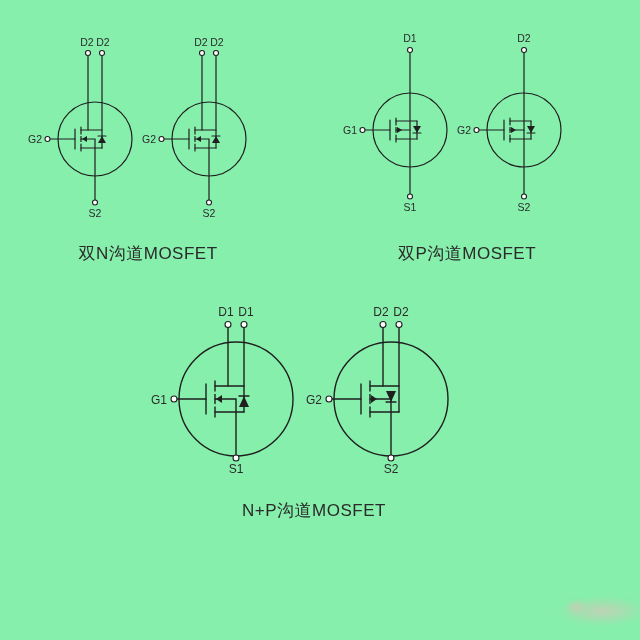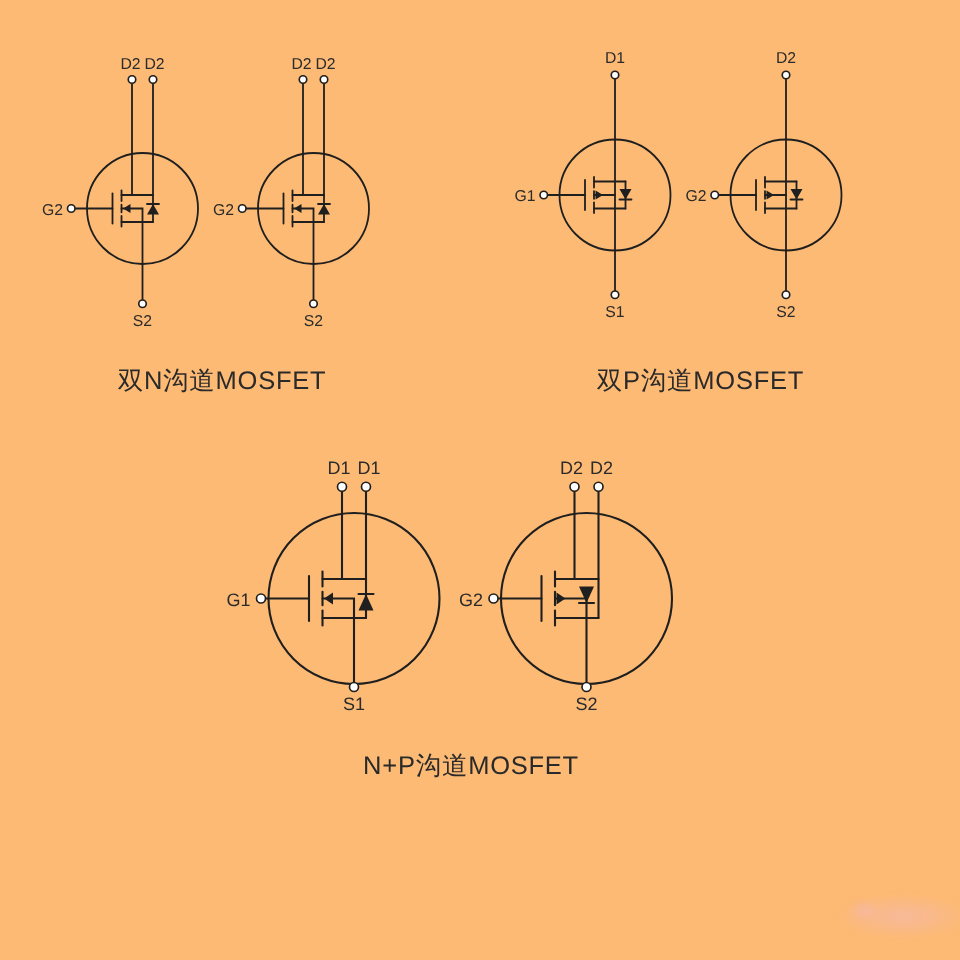--- a/index.html
+++ b/index.html
@@ -1,16 +1,16 @@
 <!DOCTYPE html>
 <html><head>
 <meta charset="utf-8">
 <style>
   html,body{margin:0;padding:0;background:#ffffff;}
-  .canvas{position:relative;width:640px;height:640px;background:#fdba74;overflow:hidden;
+  .canvas{position:relative;width:640px;height:640px;background:#86efac;overflow:hidden;
           font-family:"Liberation Sans",sans-serif;}
   svg text{font-family:"Liberation Sans",sans-serif;fill:#2b2b2b;}
   .ln{stroke:#1f1f1f;stroke-width:1.2;fill:none;stroke-linecap:round;}
   .lnL{stroke:#1f1f1f;stroke-width:1.4;fill:none;stroke-linecap:round;}
   .term{fill:#ffffff;stroke:#1f1f1f;stroke-width:1.1;}
   .solid{fill:#1f1f1f;stroke:none;}
   .pin{font-size:10.5px;text-anchor:middle;}
   .pinL{font-size:12px;text-anchor:middle;}
   .pin-end{text-anchor:end;}
   .cap{font-size:17px;text-anchor:middle;fill:#2a2a2a;letter-spacing:0.5px;}

